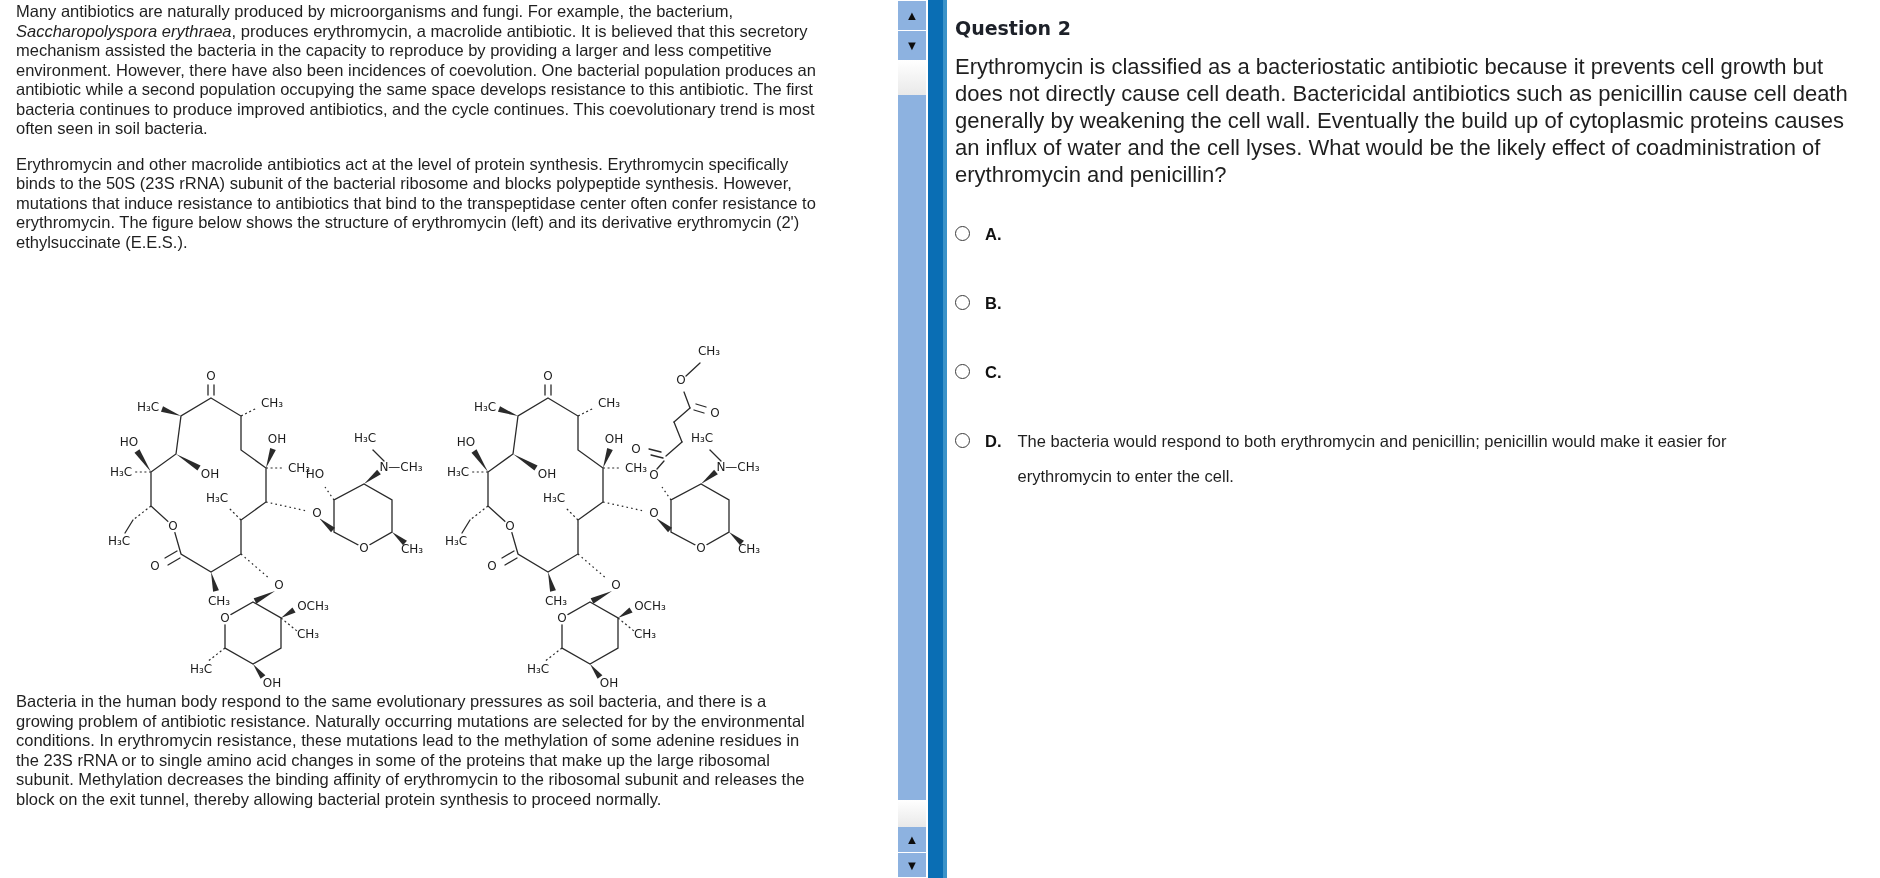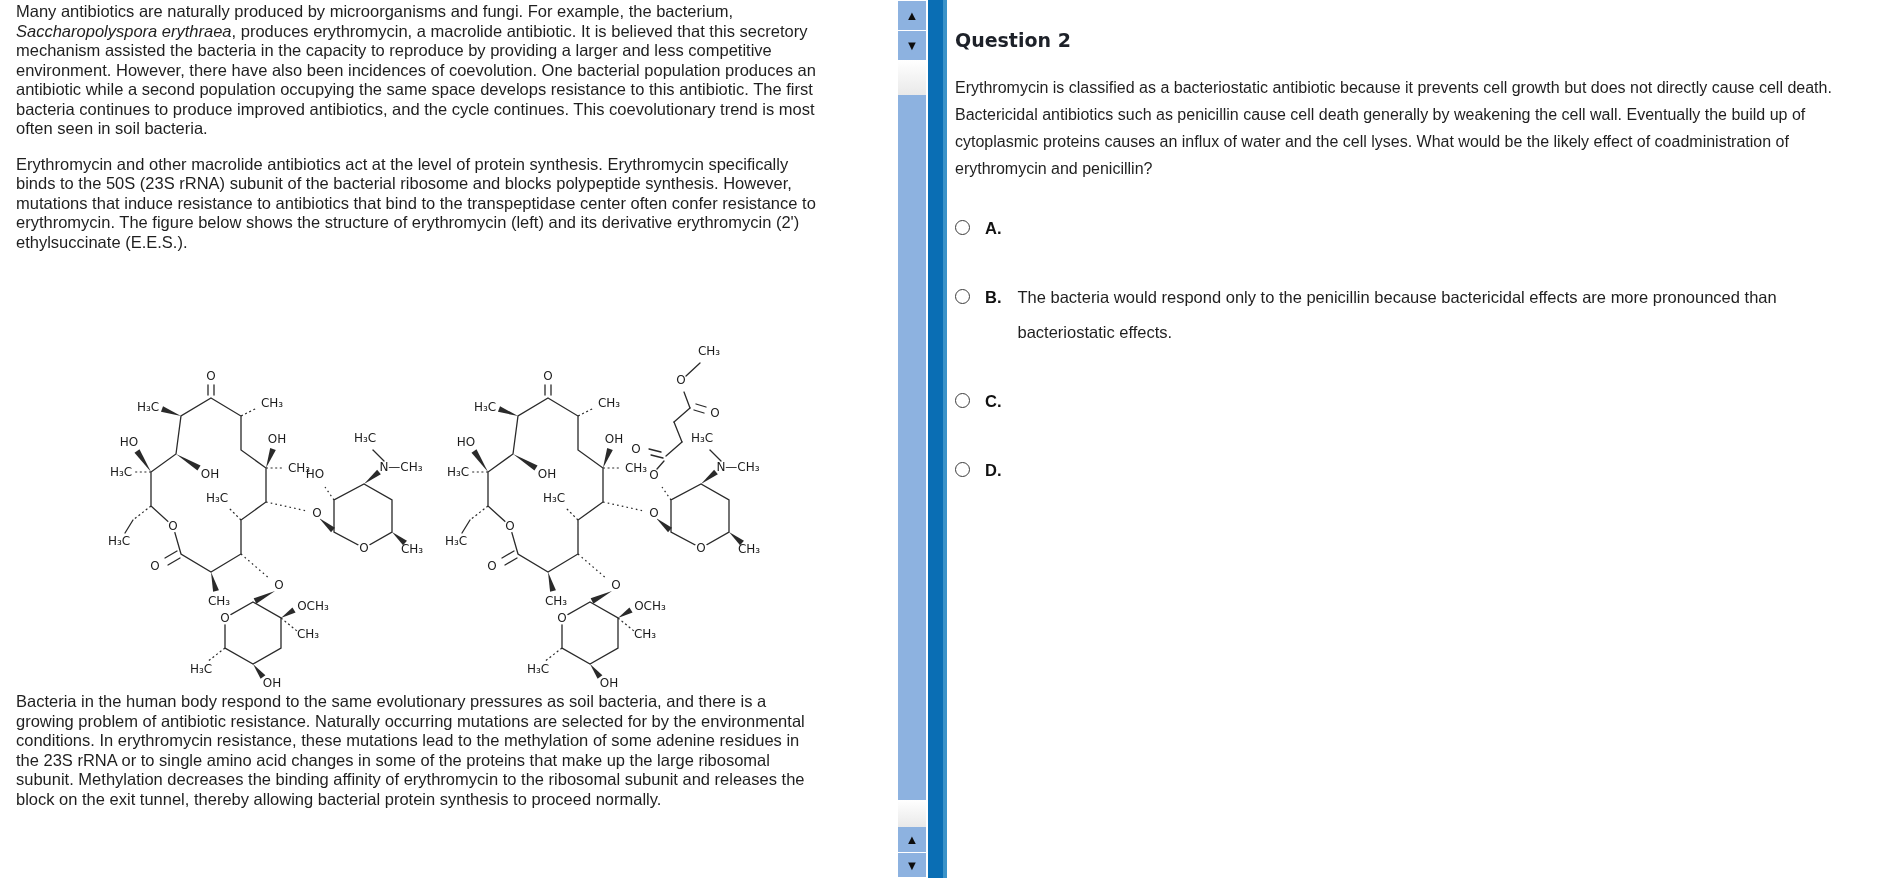--- a/index.html
+++ b/index.html
@@ -26,24 +26,24 @@
   .sb-btn span{font-size:13px;color:#0d0d0d;line-height:1;}
   .sb-gap{position:absolute;left:1px;width:28px;background:linear-gradient(to bottom,#ffffff,#e9e9e9);}
   .sb-thumb{position:absolute;left:1px;width:28px;background:#8db2e0;}
 
   
   .divider{position:absolute;left:928px;top:0;width:19px;height:878px;background:#0a6eb4;
            border-right:4px solid #3b93c9;box-sizing:border-box;cursor:col-resize;}
 
   
   .right-panel{position:absolute;left:947px;top:0;width:933px;height:878px;background:#fff;
-               padding:16px 10px 0 8px;box-sizing:border-box;}
+               padding:4px 10px 0 8px;box-sizing:border-box;}
   .q-title{font-family:"DejaVu Sans",sans-serif;font-size:19px;font-weight:bold;color:#1d2129;
            margin:13px 0 0 0;}
-  .q-text{font-size:16px;line-height:27px;max-width:902px;margin:23px 0 0 0;}
+  .q-text{font-size:22px;line-height:27px;max-width:902px;margin:14px 0 0 0;}
   .options{margin-top:29px;}
   .opt{display:flex;align-items:flex-start;line-height:35px;margin-bottom:34px;font-size:16.5px;}
   .radio{flex:0 0 auto;width:13px;height:13px;border:1.5px solid #3c3c3c;border-radius:50%;
          margin-top:9px;background:#fff;cursor:pointer;}
   .letter{font-weight:bold;margin:0 16px 0 15px;color:#111;}
   .otext{max-width:772px;}
 </style>
 </head>
 <body>
 
@@ -221,26 +221,26 @@
     <div class="q-title">Question 2</div>
     <p class="q-text">Erythromycin is classified as a bacteriostatic antibiotic because it prevents cell growth but does not directly cause cell death. Bactericidal antibiotics such as penicillin cause cell death generally by weakening the cell wall. Eventually the build up of cytoplasmic proteins causes an influx of water and the cell lyses. What would be the likely effect of coadministration of erythromycin and penicillin?</p>
     <div class="options" id="options">
         <div class="opt">
           <span class="radio"></span>
           <span class="letter">A.</span>
         </div>
         <div class="opt">
           <span class="radio"></span>
           <span class="letter">B.</span>
-          <span class="otext">The bacteria would respond only to the penicillin because bactericidal effects are more pronounced than bacteriostatic effects.</span>
         </div>
         <div class="opt">
           <span class="radio"></span>
           <span class="letter">C.</span>
         </div>
         <div class="opt">
           <span class="radio"></span>
           <span class="letter">D.</span>
+          <span class="otext">The bacteria would respond to both erythromycin and penicillin; penicillin would make it easier for erythromycin to enter the cell.</span>
         </div>
       </div>
   </div>
 
 </div>
 
 </body></html>

